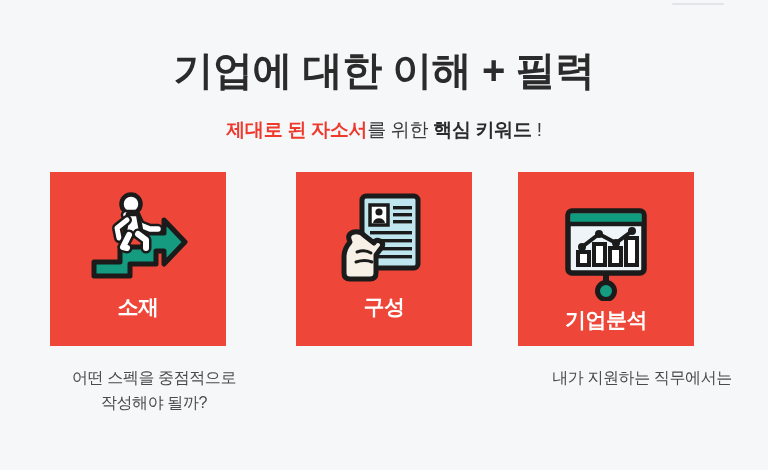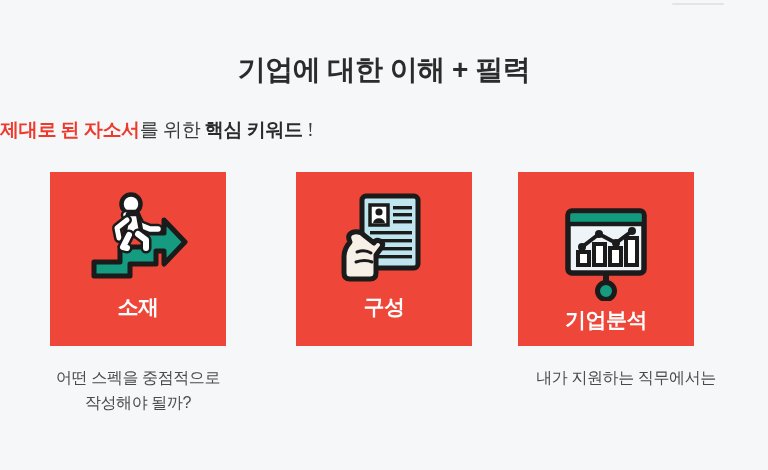--- a/index.html
+++ b/index.html
@@ -33,40 +33,40 @@
     border-radius: 1px;
   }
 
   
   .title {
     position: absolute;
     top: 47px;
     left: 0;
     width: 768px;
     text-align: center;
-    font-size: 28px;
+    font-size: 40px;
     line-height: 46px;
     font-weight: 700;
     letter-spacing: -0.5px;
     color: #2b2b2b;
     white-space: nowrap;
   }
 
   .subtitle {
     position: absolute;
     top: 118px;
     left: 0;
     width: 768px;
+    text-align: center;
     font-size: 19px;
     line-height: 24px;
     font-weight: 700;
     letter-spacing: -0.3px;
     color: #3a3a3a;
     white-space: nowrap;
-    font-family: Liberation Serif, serif;
   }
   .subtitle .accent { color: #ee3a2d; }
   .subtitle .plain  { font-weight: 500; color: #3a3a3a; }
   .subtitle .strong { font-weight: 700; color: #2b2b2b; }
   .subtitle .bang   { font-weight: 500; color: #3a3a3a; }
 
   
   .cards {
     position: absolute;
     top: 172px;
@@ -103,21 +103,21 @@
     font-weight: 700;
     color: #ffffff;
     letter-spacing: -0.5px;
     line-height: 26px;
   }
 
   
   .captions {
     position: absolute;
     top: 365px;
-    left: 0;
+    left: 16px;
     width: 748px;
     height: 70px;
   }
   .caption {
     position: absolute;
     top: 0;
     width: 280px;
     text-align: center;
     font-size: 16px;
     line-height: 25px;

